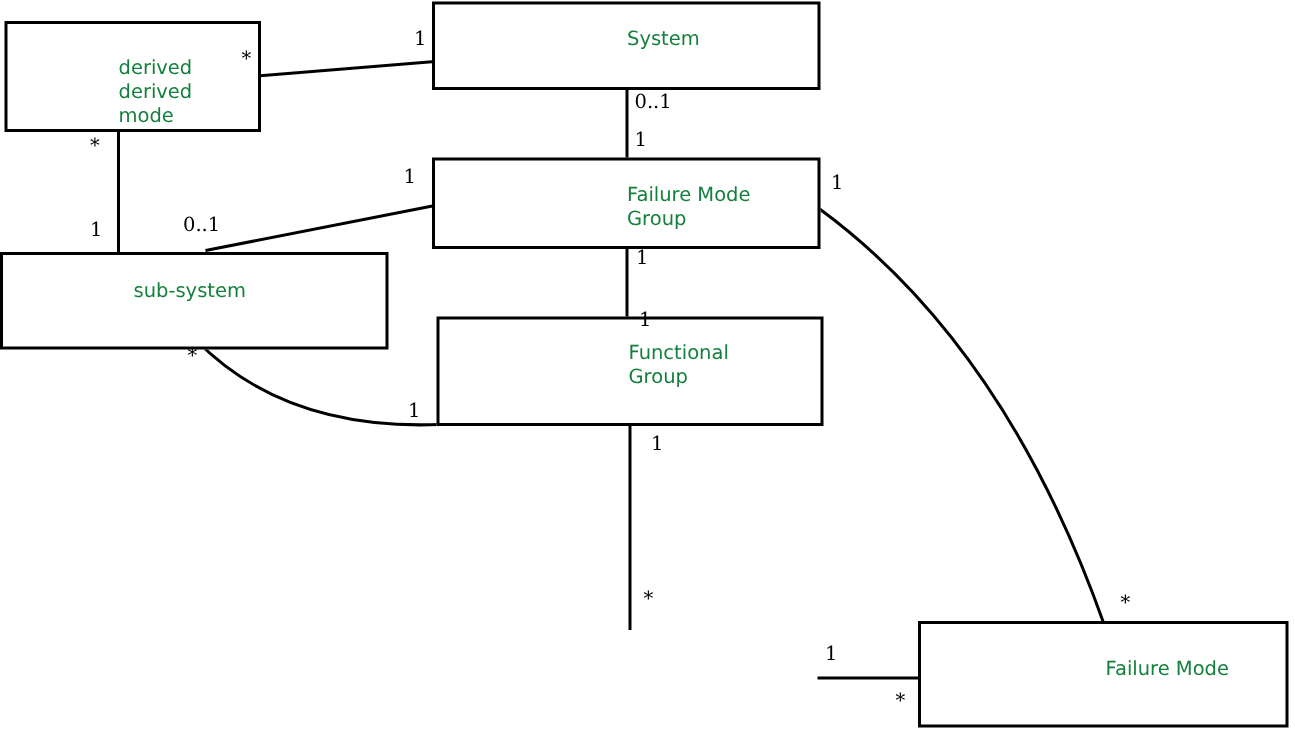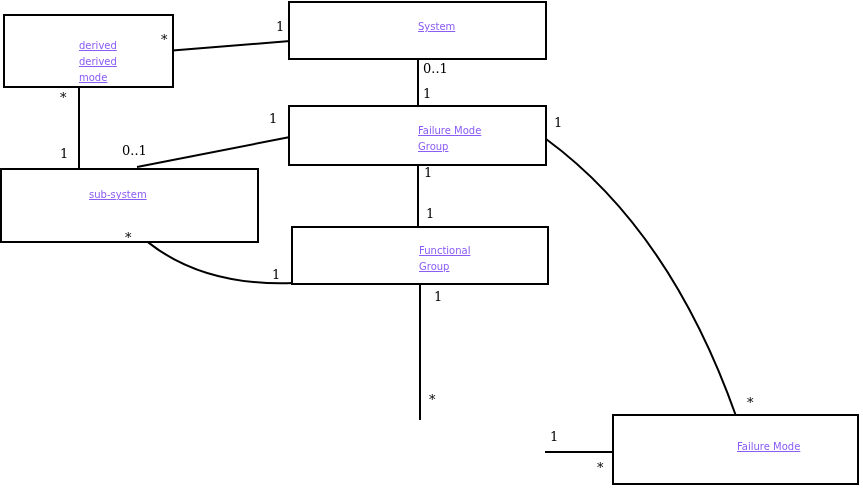--- a/index.html
+++ b/index.html
@@ -23,25 +23,24 @@
     height: 493px;
   }
   .node {
     position: absolute;
     box-sizing: border-box;
     border: 2px solid #000000;
     background: #ffffff;
   }
   .node-label {
     position: absolute;
-    font-size: 10px;
+    font-size: 13px;
     line-height: 16px;
-    color: #8b5cf6;
+    color: #15803d;
     white-space: nowrap;
-    text-decoration: underline;
   }
   .mult {
     position: absolute;
     font-family: "DejaVu Serif", serif;
     font-size: 13px;
     line-height: 13px;
     color: #000000;
     white-space: nowrap;
   }
 </style>
@@ -76,27 +75,27 @@
     </div>
   </div>
 
   <div class="node" style="left:288px; top:105px; width:259px; height:61px;">
     <div class="node-label" style="left:128px; top:16px;">
       <div>Failure Mode</div>
       <div>Group</div>
     </div>
   </div>
 
-  <div class="node" style="left:0px; top:168px; width:259px; height:75px;">
+  <div class="node" style="left:0px; top:168px; width:259px; height:65px;">
     <div class="node-label" style="left:87px; top:17px;">
       <div>sub-system</div>
     </div>
   </div>
 
-  <div class="node" style="left:291px; top:226px; width:258px; height:59px;">
+  <div class="node" style="left:291px; top:211px; width:258px; height:73px;">
     <div class="node-label" style="left:126px; top:15px;">
       <div>Functional</div>
       <div>Group</div>
     </div>
   </div>
 
 
   <div class="node" style="left:612px; top:414px; width:247px; height:71px;">
     <div class="node-label" style="left:123px; top:23px;">
       <div>Failure Mode</div>

